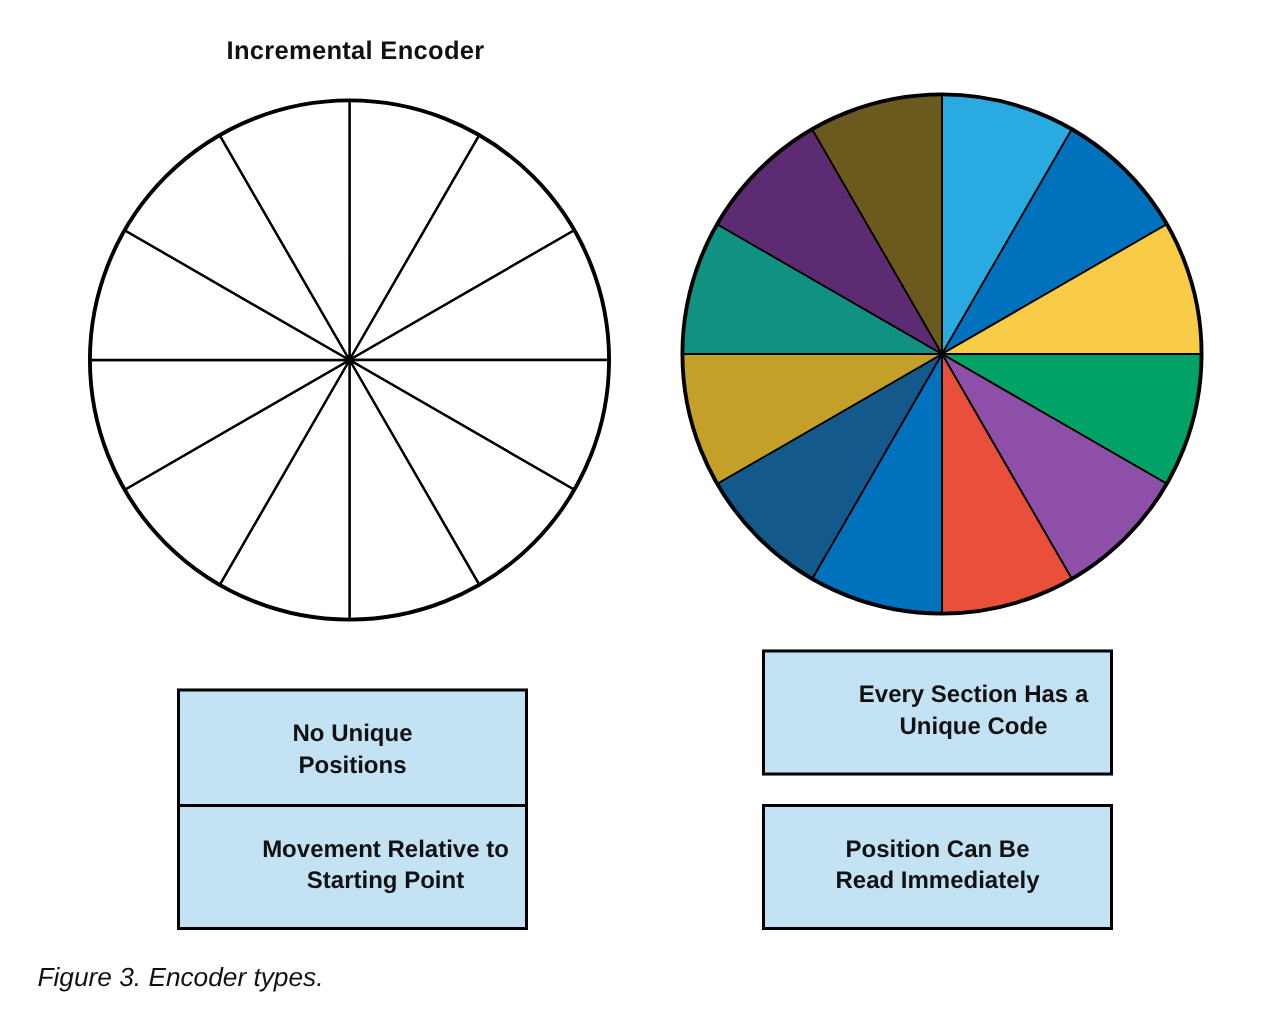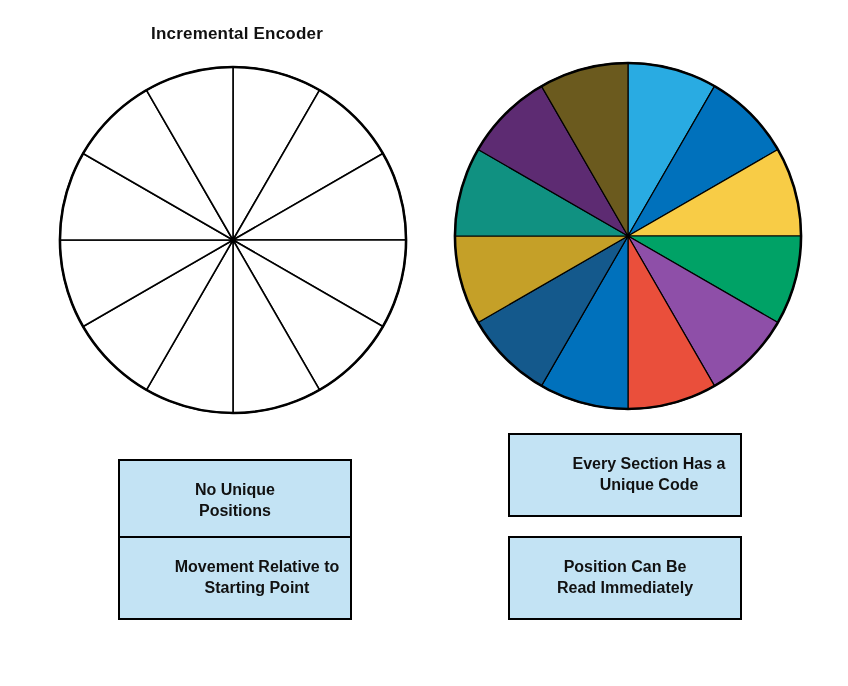--- a/index.html
+++ b/index.html
@@ -121,14 +121,15 @@
   <div class="info-box r1">
     <span class="box-label">Every Section Has a
 Unique Code</span>
   </div>
 
   <div class="info-box r2">
     <span class="box-label">Position Can Be
 Read Immediately</span>
   </div>
 
+  <div class="figure-caption">Figure 3. Encoder types.</div>
 
 </div>
 
 </body></html>

